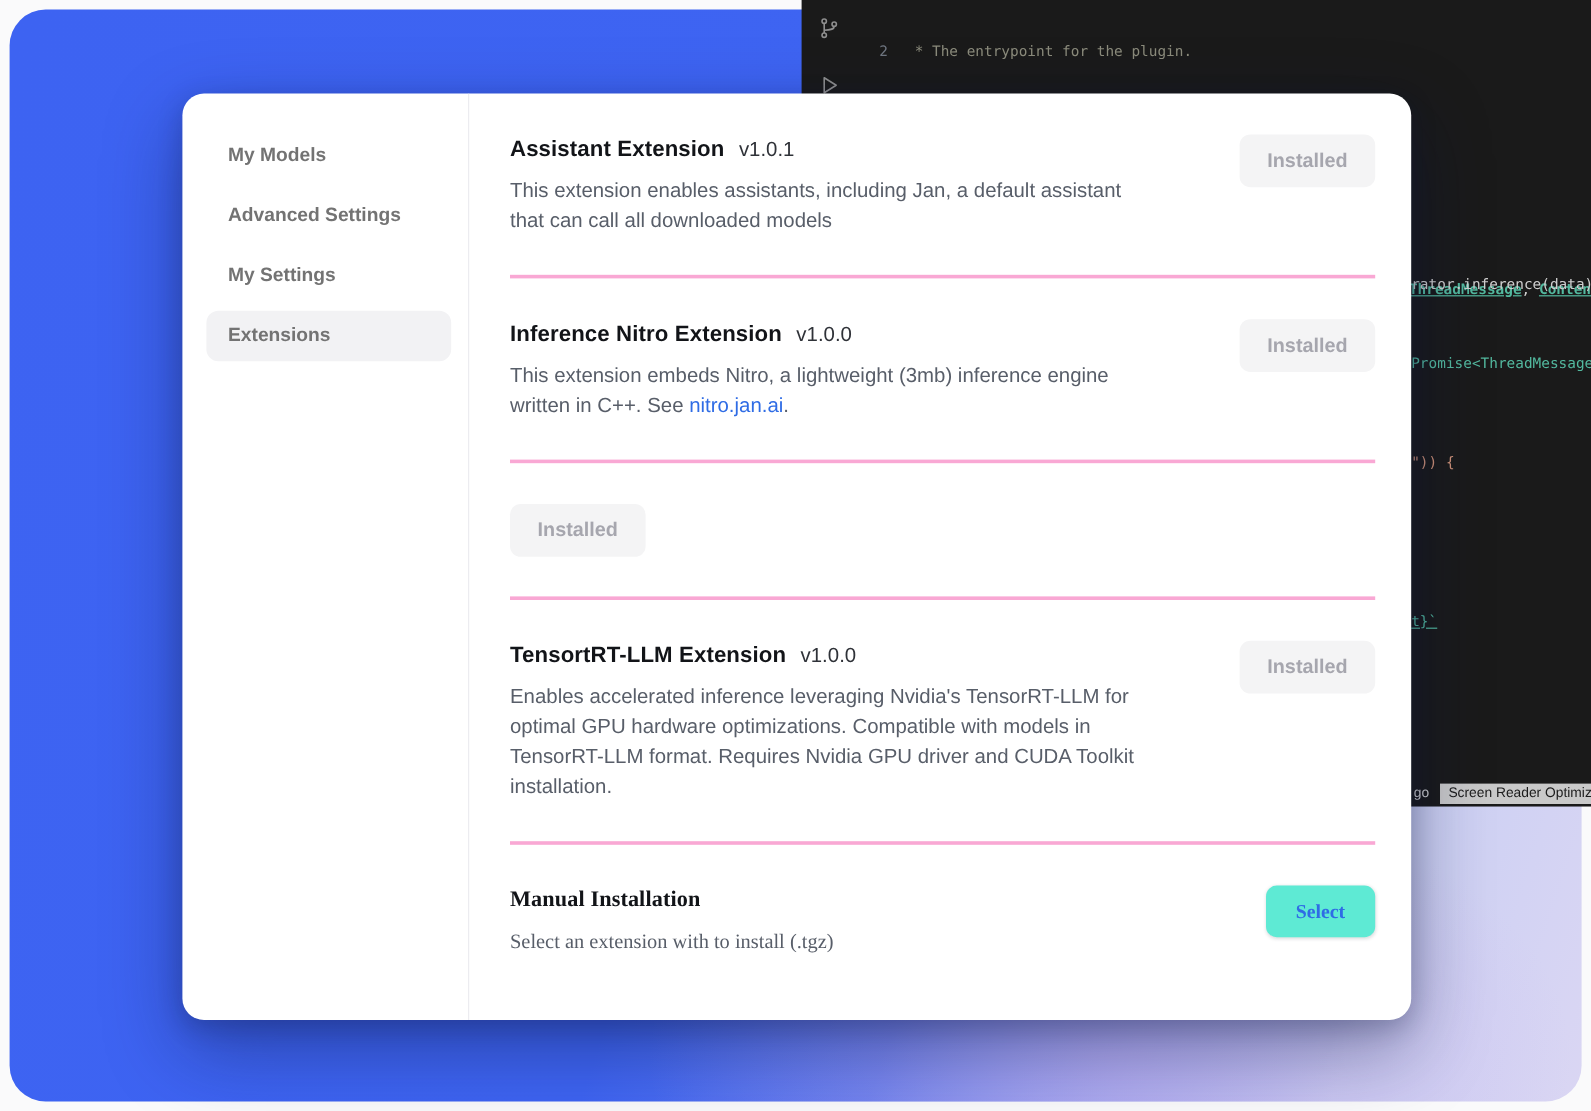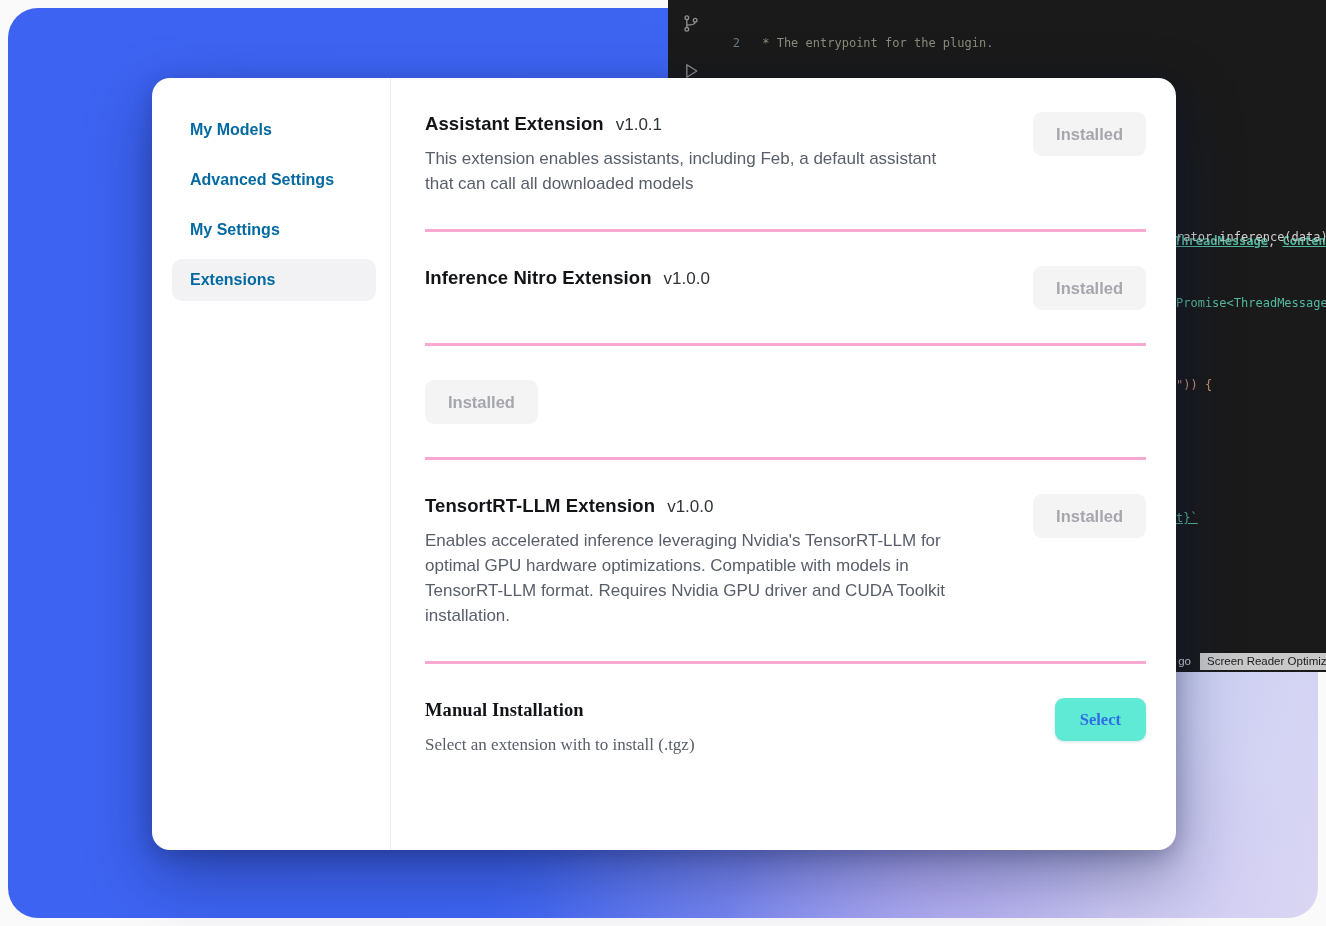--- a/index.html
+++ b/index.html
@@ -38,21 +38,21 @@
   .status-left { color:#d0d0d0; font-size:11.5px; }
   .status-chip { background:#c9c9c9; color:#1b1b1b; font-size:11.5px; line-height:17px; height:17px;
     padding:0 7px; white-space:nowrap; overflow:hidden; width:126px; flex:none; }
 
   
   .card { position:absolute; left:152px; top:78px; width:1024px; height:772px; background:#ffffff;
     border-radius:18px; display:flex; overflow:hidden;
     box-shadow:0 24px 64px rgba(13,23,64,.40), 0 6px 20px rgba(13,23,64,.22); }
   .sidebar { width:238px; flex:none; padding:31px 14px 0 20px; }
   .nav-item { height:42px; line-height:42px; padding:0 18px; border-radius:10px; font-size:16px;
-    font-weight:600; color:#0369a1; margin-bottom:8px; cursor:pointer; white-space:nowrap; }
+    font-weight:600; color:#737373; margin-bottom:8px; cursor:pointer; white-space:nowrap; }
   .nav-item.active { background:#f2f2f4; }
   .v-divider { width:1px; background:#ececf0; }
   .content { flex:1; padding:34px 30px 0 34px; }
   .ext-row { display:flex; justify-content:space-between; align-items:flex-start;
     padding:34px 0 33px; border-bottom:3px solid #f9a8d4; }
   .content .ext-row:first-child { padding-top:0; }
   .content .ext-row:last-child { border-bottom:none;font-family:Liberation Serif, serif; }
   .ext-head { display:flex; align-items:baseline; gap:12px; }
   .ext-title { font-size:18.5px; font-weight:700; color:#121418; letter-spacing:.1px; line-height:24px; }
   .ext-version { font-size:17px; color:#2f3238; }
@@ -146,31 +146,32 @@
     <div class="v-divider"></div>
 
     <main class="content">
 
       <section class="ext-row">
         <div class="ext-info">
           <div class="ext-head">
             <span class="ext-title">Assistant Extension</span>
             <span class="ext-version">v1.0.1</span>
           </div>
-          <p class="ext-desc">This extension enables assistants, including Feb, a default assistant that can call all downloaded models</p>
+          <p class="ext-desc">This extension enables assistants, including Jan, a default assistant that can call all downloaded models</p>
         </div>
         <button class="btn installed">Installed</button>
       </section>
 
       <section class="ext-row">
         <div class="ext-info">
           <div class="ext-head">
             <span class="ext-title">Inference Nitro Extension</span>
             <span class="ext-version">v1.0.0</span>
           </div>
+          <p class="ext-desc"><span>This extension embeds Nitro, a lightweight (3mb) inference engine written in C++. See </span><a class="link">nitro.jan.ai</a><span>.</span></p>
         </div>
         <button class="btn installed">Installed</button>
       </section>
 
       <section class="ext-row">
         <button class="btn installed">Installed</button>
       </section>
 
       <section class="ext-row">
         <div class="ext-info">

